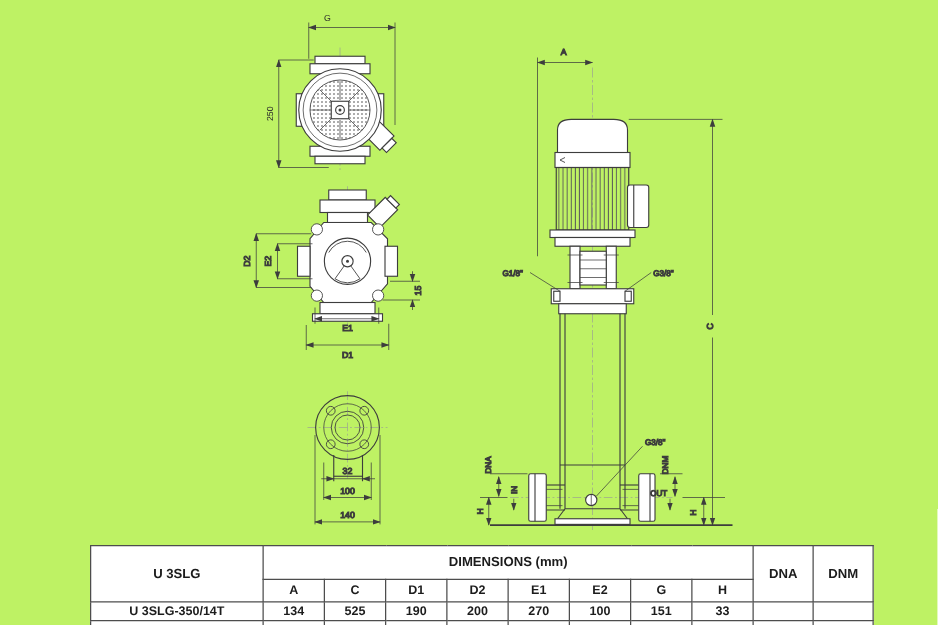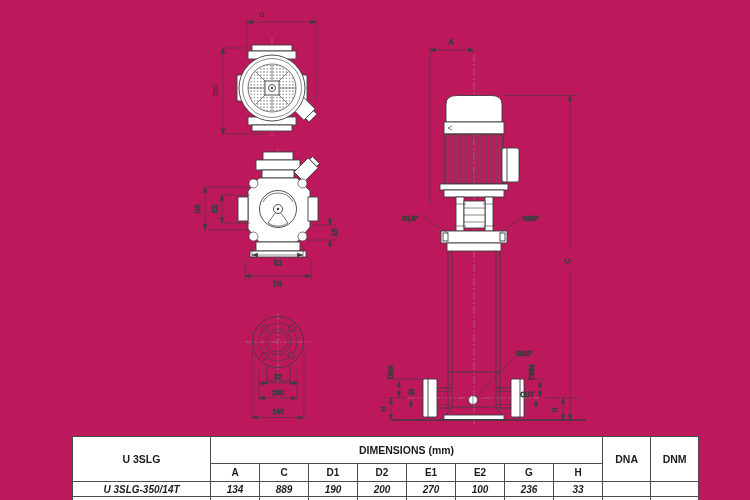--- a/index.html
+++ b/index.html
@@ -1,29 +1,29 @@
 <!DOCTYPE html>
 <html><head>
 <meta charset="utf-8">
 <style>
   * { margin:0; padding:0; box-sizing:border-box; }
   html,body { width:750px; height:500px; background:#fff; overflow:hidden;
               font-family:"Liberation Sans", sans-serif; }
-  .page { position:relative; width:750px; height:500px; background:#be185d; overflow:hidden; }
+  .page { position:relative; width:750px; height:500px; background:#bef264; overflow:hidden; }
   svg.drawing { position:absolute; left:0; top:0; }
   svg text { font-family:"Liberation Sans", sans-serif; fill:#2a2a2a; }
   .dim-label { font-size:7px; }
   .port-label { font-size:6.5px; }
   table.dims { position:absolute; left:72px; top:436px; width:626px;
                border-collapse:collapse; table-layout:fixed; background:#fff; }
   table.dims td { border:1px solid #4d4d4d; text-align:center; vertical-align:middle;
                   font-weight:bold; color:#1c1c1c; padding:0; overflow:hidden; }
   tr.h1 td { height:27px; font-size:10.5px; }
   tr.h2 td { height:18px; font-size:10px; }
-  tr.data td { height:15px; font-size:10px;font-style:italic; }
+  tr.data td { height:15px; font-size:10px; }
   tr.partial td { height:12px; }
 </style>
 </head>
 <body>
 
 <div class="page">
 
 <svg class="drawing" width="750" height="435" viewBox="0 0 750 435">
   <defs>
     <marker id="arr" viewBox="0 0 10 10" refX="9" refY="5" markerWidth="6.5" markerHeight="6.5" markerUnits="userSpaceOnUse" orient="auto-start-reverse">
@@ -341,26 +341,26 @@
       <td>D1</td>
       <td>D2</td>
       <td>E1</td>
       <td>E2</td>
       <td>G</td>
       <td>H</td>
     </tr>
     <tr class="data">
       <td>U 3SLG-350/14T</td>
       <td>134</td>
-      <td>889</td>
+      <td>525</td>
       <td>190</td>
       <td>200</td>
       <td>270</td>
       <td>100</td>
-      <td>236</td>
+      <td>151</td>
       <td>33</td>
       <td></td>
       <td></td>
     </tr>
     <tr class="partial">
       <td></td>
       <td></td>
           <td></td>
       <td></td>
           <td></td>

